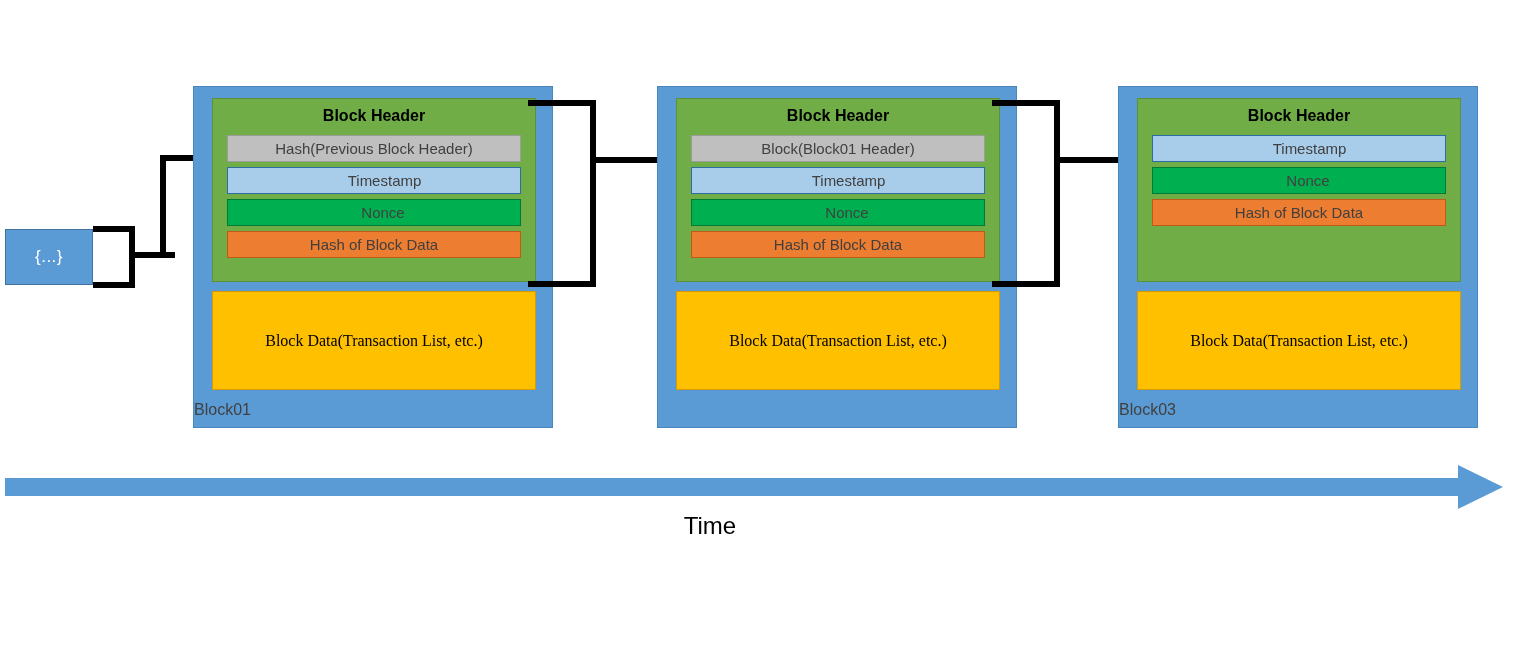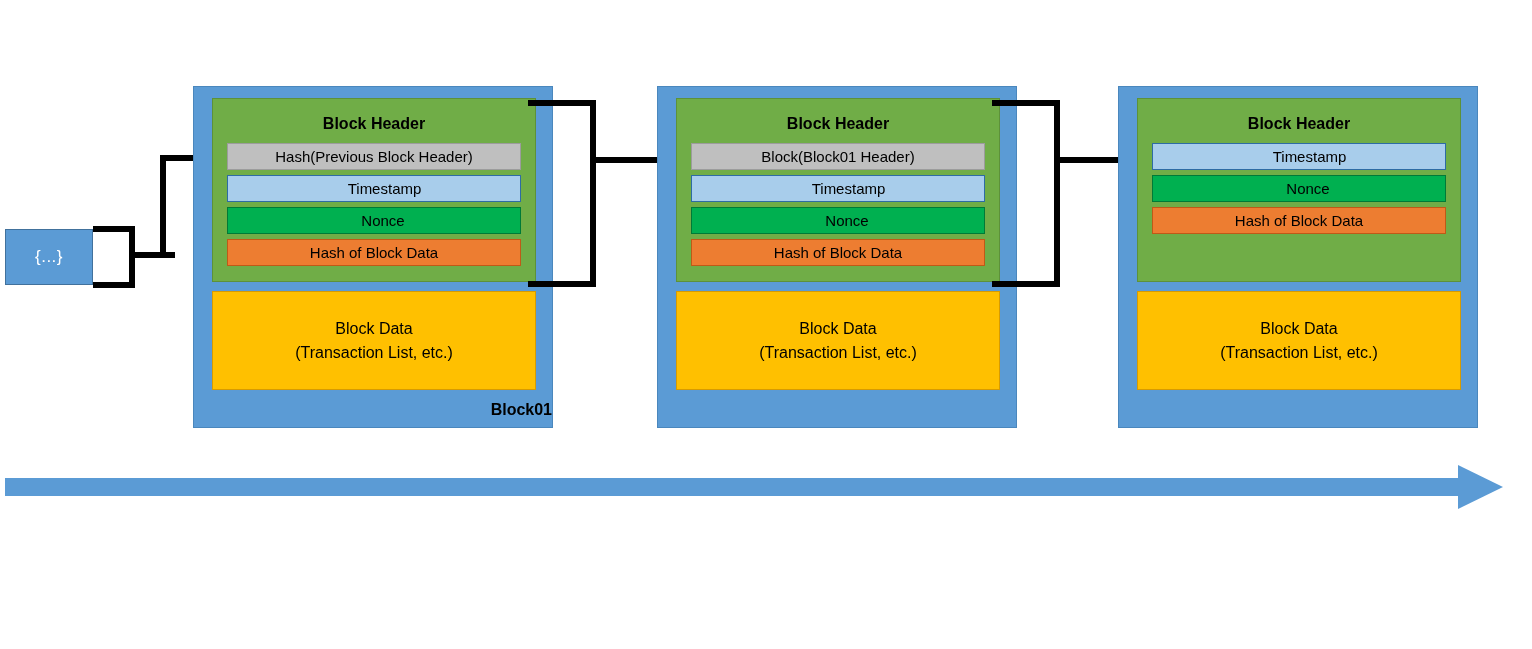--- a/index.html
+++ b/index.html
@@ -45,80 +45,80 @@
     height: 342px;
     background: #5b9bd5;
     border: 1px solid #4a87bd;
     box-sizing: border-box;
   }
   .block-label {
     position: absolute;
     left: 0;
     right: 0;
     bottom: 8px;
-    text-align: right;
-    color: #000000;
+    text-align: left;
+    color: #404040;
     font-size: 16px;
-    font-weight: bold;
   }
 
   
   .block-header {
     position: absolute;
     left: 18px;
     top: 11px;
     width: 324px;
     height: 184px;
     background: #70ad47;
     border: 1px solid #5d9139;
     box-sizing: border-box;
   }
   .block-header-title {
     text-align: center;
     font-size: 16px;
     color: #000000;
-    padding-top: 16px;
+    padding-top: 8px;
     padding-bottom: 10px;
     font-weight: 600;
   }
   .header-rows {
     padding: 0 14px;
   }
   .hrow {
     height: 27px;
     margin-bottom: 5px;
     display: flex;
     align-items: center;
     justify-content: center;
     font-size: 15px;
-    color: #000000;
+    color: #404040;
     box-sizing: border-box;
   }
   .hrow.prev-hash  { background: #bfbfbf; border: 1px solid #9c9c9c; }
   .hrow.timestamp  { background: #a8cdeb; border: 1px solid #2e6ca4; padding-left: 21px; }
   .hrow.nonce      { background: #00b050; border: 1px solid #007a37; padding-left: 18px; }
   .hrow.data-hash  { background: #ed7d31; border: 1px solid #bf5a17; margin-bottom: 7px; }
 
   
   .block-data {
     position: absolute;
     left: 18px;
     top: 204px;
     width: 324px;
     height: 99px;
     background: #ffc000;
     border: 1px solid #d79b00;
     box-sizing: border-box;
     display: flex;
-    flex-direction: column;
+    flex-direction: row;
     align-items: center;
     justify-content: center;
     font-size: 16px;
     color: #000000;
     line-height: 1.45;
+    font-family: Liberation Serif, serif;
   }
 
   
   .connector { position: absolute; }
   .hline { position: absolute; background: #000000; height: 6px; }
   .vline { position: absolute; background: #000000; width: 6px; }
   .arrow-head {
     position: absolute;
     width: 0; height: 0;
     border-top: 9px solid transparent;
@@ -226,18 +226,20 @@
       <div class="header-rows">
         <div class="hrow timestamp">Timestamp</div>
         <div class="hrow nonce">Nonce</div>
         <div class="hrow data-hash">Hash of Block Data</div>
       </div>
     </div>
     <div class="block-data">
       <div>Block Data</div>
       <div>(Transaction List, etc.)</div>
     </div>
+    <div class="block-label">Block03</div>
   </div>
 
   <div class="time-axis-body"></div>
   <div class="time-axis-head"></div>
+  <div class="time-label">Time</div>
 
 </div>
 
 </body></html>

